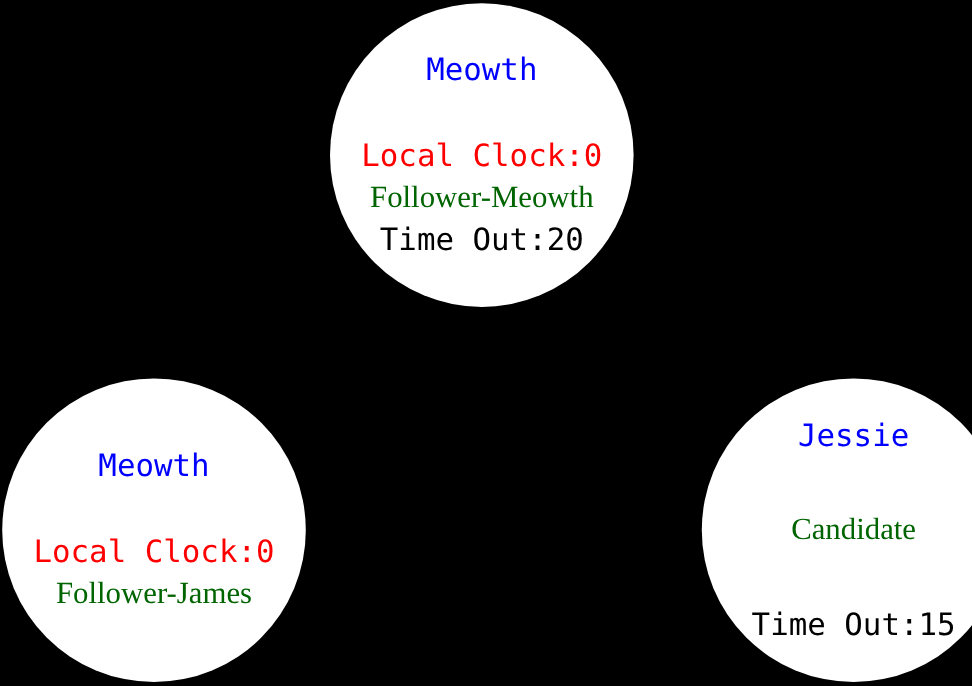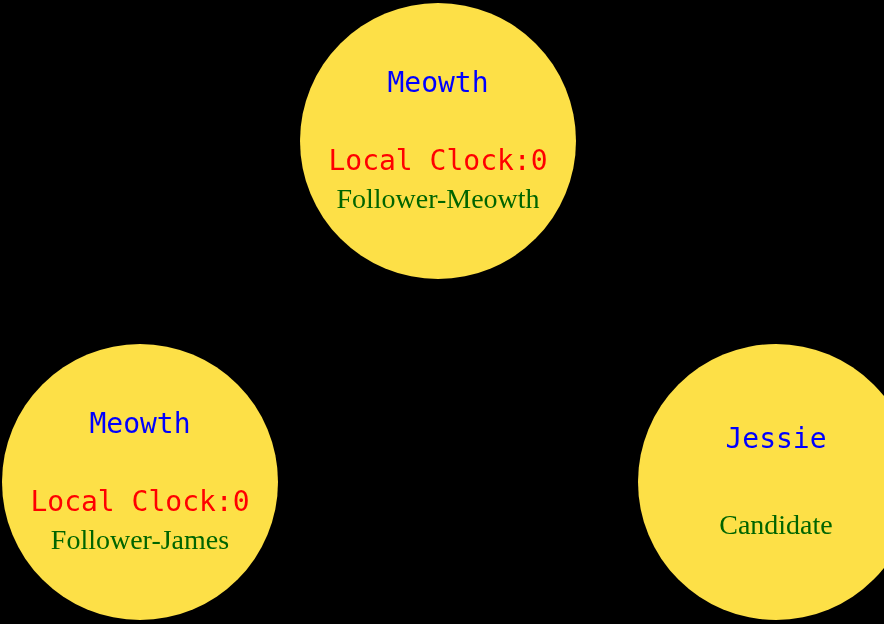--- a/index.html
+++ b/index.html
@@ -10,21 +10,21 @@
   #canvas {
     position: relative;
     width: 884px;
     height: 624px;
     background: #000000;
     overflow: hidden;
   }
   .node {
     position: absolute;
     border-radius: 50%;
-    background: #fde047;
+    background: #ffffff;
     display: flex;
     flex-direction: column;
     align-items: center;
     justify-content: center;
     box-sizing: border-box;
     font-family: "DejaVu Sans Mono", "Liberation Mono", monospace;
     font-size: 28px;
     line-height: 38px;
     white-space: nowrap;
     text-align: center;
@@ -59,26 +59,28 @@
 </style>
 </head>
 <body>
 
 <div id="canvas">
 
   <div class="node node-meowth">
     <span class="line node-name">Meowth</span>
     <span class="line node-clock">Local Clock:0</span>
     <span class="line node-role">Follower-Meowth</span>
+    <span class="line node-timeout">Time Out:20</span>
   </div>
 
   <div class="node node-james">
     <span class="line node-name">Meowth</span>
     <span class="line node-clock">Local Clock:0</span>
     <span class="line node-role">Follower-James</span>
   </div>
 
   <div class="node node-jessie">
     <span class="line node-name">Jessie</span>
     <span class="line node-role">Candidate</span>
+    <span class="line node-timeout">Time Out:15</span>
   </div>
 
 </div>
 
 </body></html>

